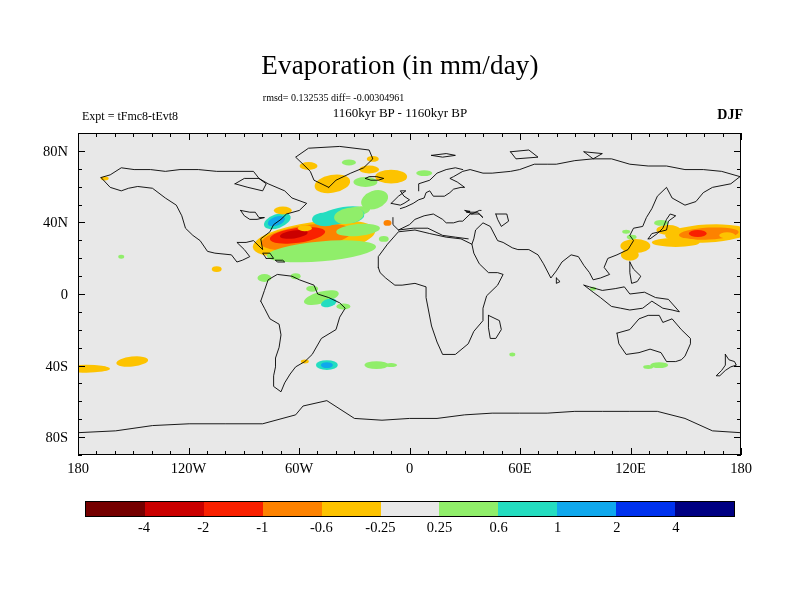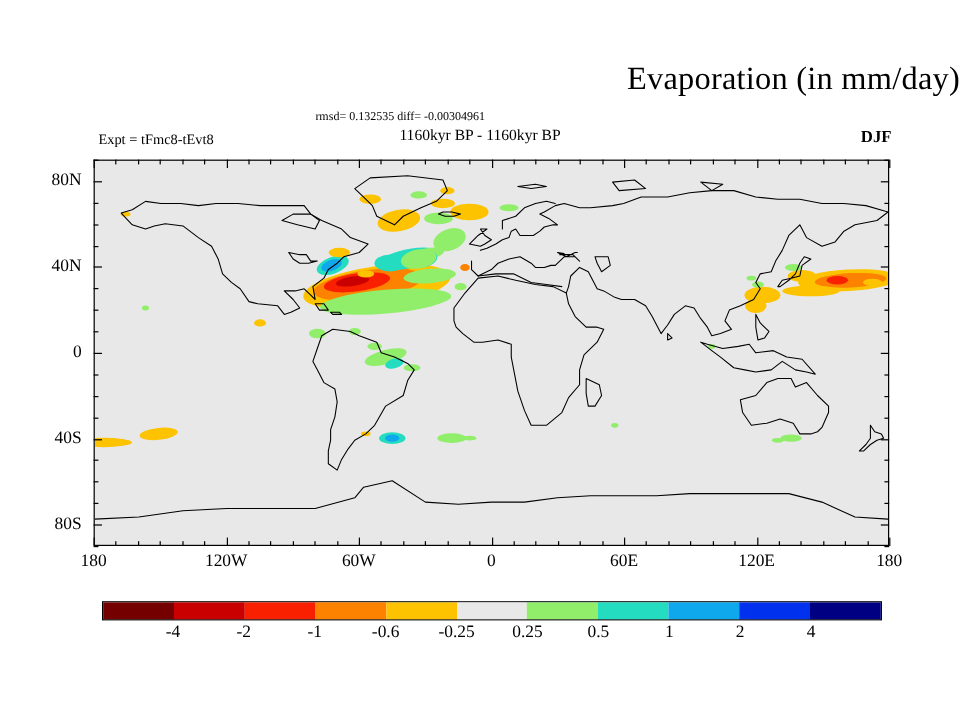--- a/index.html
+++ b/index.html
@@ -1,20 +1,20 @@
 <!DOCTYPE html>
 <html><head>
 <meta charset="utf-8">
 <style>
   html,body{margin:0;padding:0;background:#fff;}
   body{width:800px;height:600px;position:relative;overflow:hidden;
        font-family:"Liberation Serif",serif;color:#000;}
 
   
-  #main-title{position:absolute;left:0;top:50px;width:800px;text-align:right;
+  #main-title{position:absolute;left:0;top:50px;width:800px;text-align:center;
     font-size:27px;letter-spacing:.2px;}
   #sub1{position:absolute;left:0;top:92px;width:667px;text-align:center;font-size:10px;}
   #sub2{position:absolute;left:0;top:105px;width:800px;text-align:center;font-size:13px;}
   #expt-label{position:absolute;left:82px;top:109px;font-size:12px;}
   #season-label{position:absolute;right:57px;top:107px;font-size:14px;font-weight:bold;}
 
   
   #plot-frame{position:absolute;left:78px;top:133px;width:663px;height:322px;
     border:1.2px solid #000;background:#e8e8e8;box-sizing:border-box;overflow:hidden;}
   #map-canvas{position:absolute;left:0;top:0;width:100%;height:100%;}
@@ -276,17 +276,17 @@
     <div class="band" style="background: rgb(0, 50, 238);"></div>
     <div class="band" style="background: rgb(0, 0, 130);"></div>
   </div>
 <div id="colorbar-labels">
     <div class="cb-label" style="left: 144.091px;">-4</div>
     <div class="cb-label" style="left: 203.182px;">-2</div>
     <div class="cb-label" style="left: 262.273px;">-1</div>
     <div class="cb-label" style="left: 321.364px;">-0.6</div>
     <div class="cb-label" style="left: 380.455px;">-0.25</div>
     <div class="cb-label" style="left: 439.545px;">0.25</div>
-    <div class="cb-label" style="left: 498.636px;">0.5</div>
+    <div class="cb-label" style="left: 498.636px;">0.6</div>
     <div class="cb-label" style="left: 557.727px;">1</div>
     <div class="cb-label" style="left: 616.818px;">2</div>
     <div class="cb-label" style="left: 675.909px;">4</div>
   </div>
 
 </body></html>

